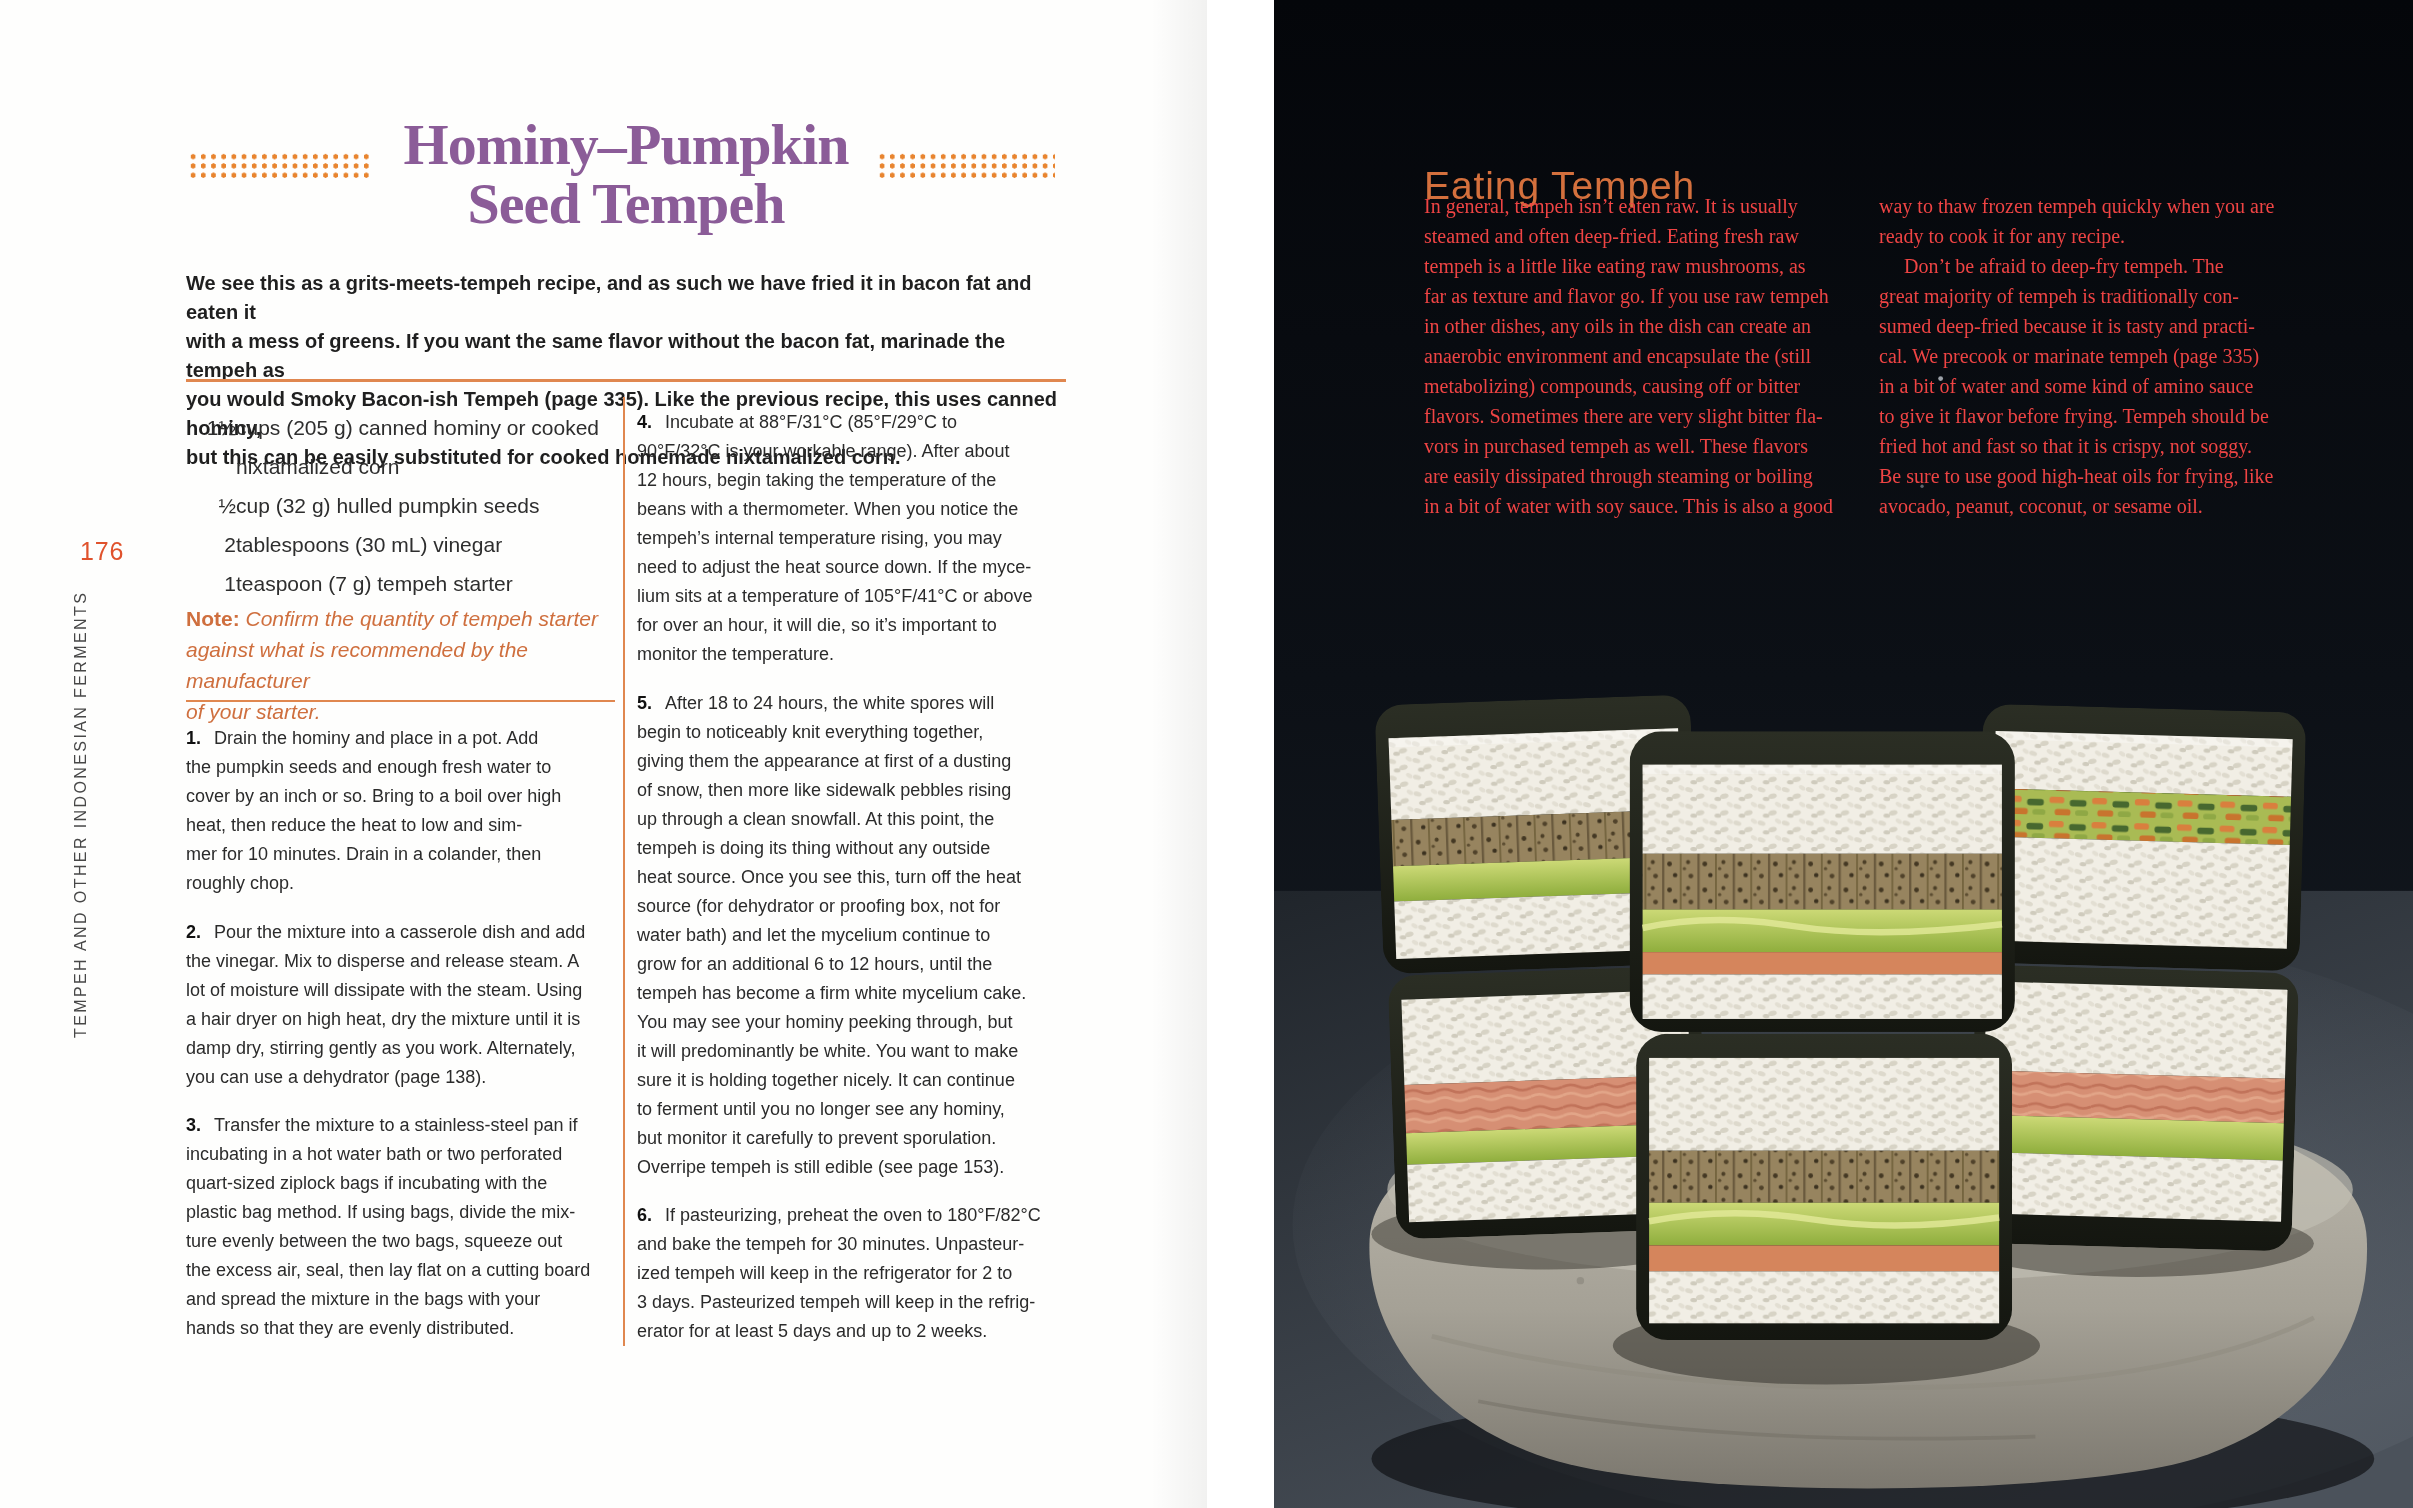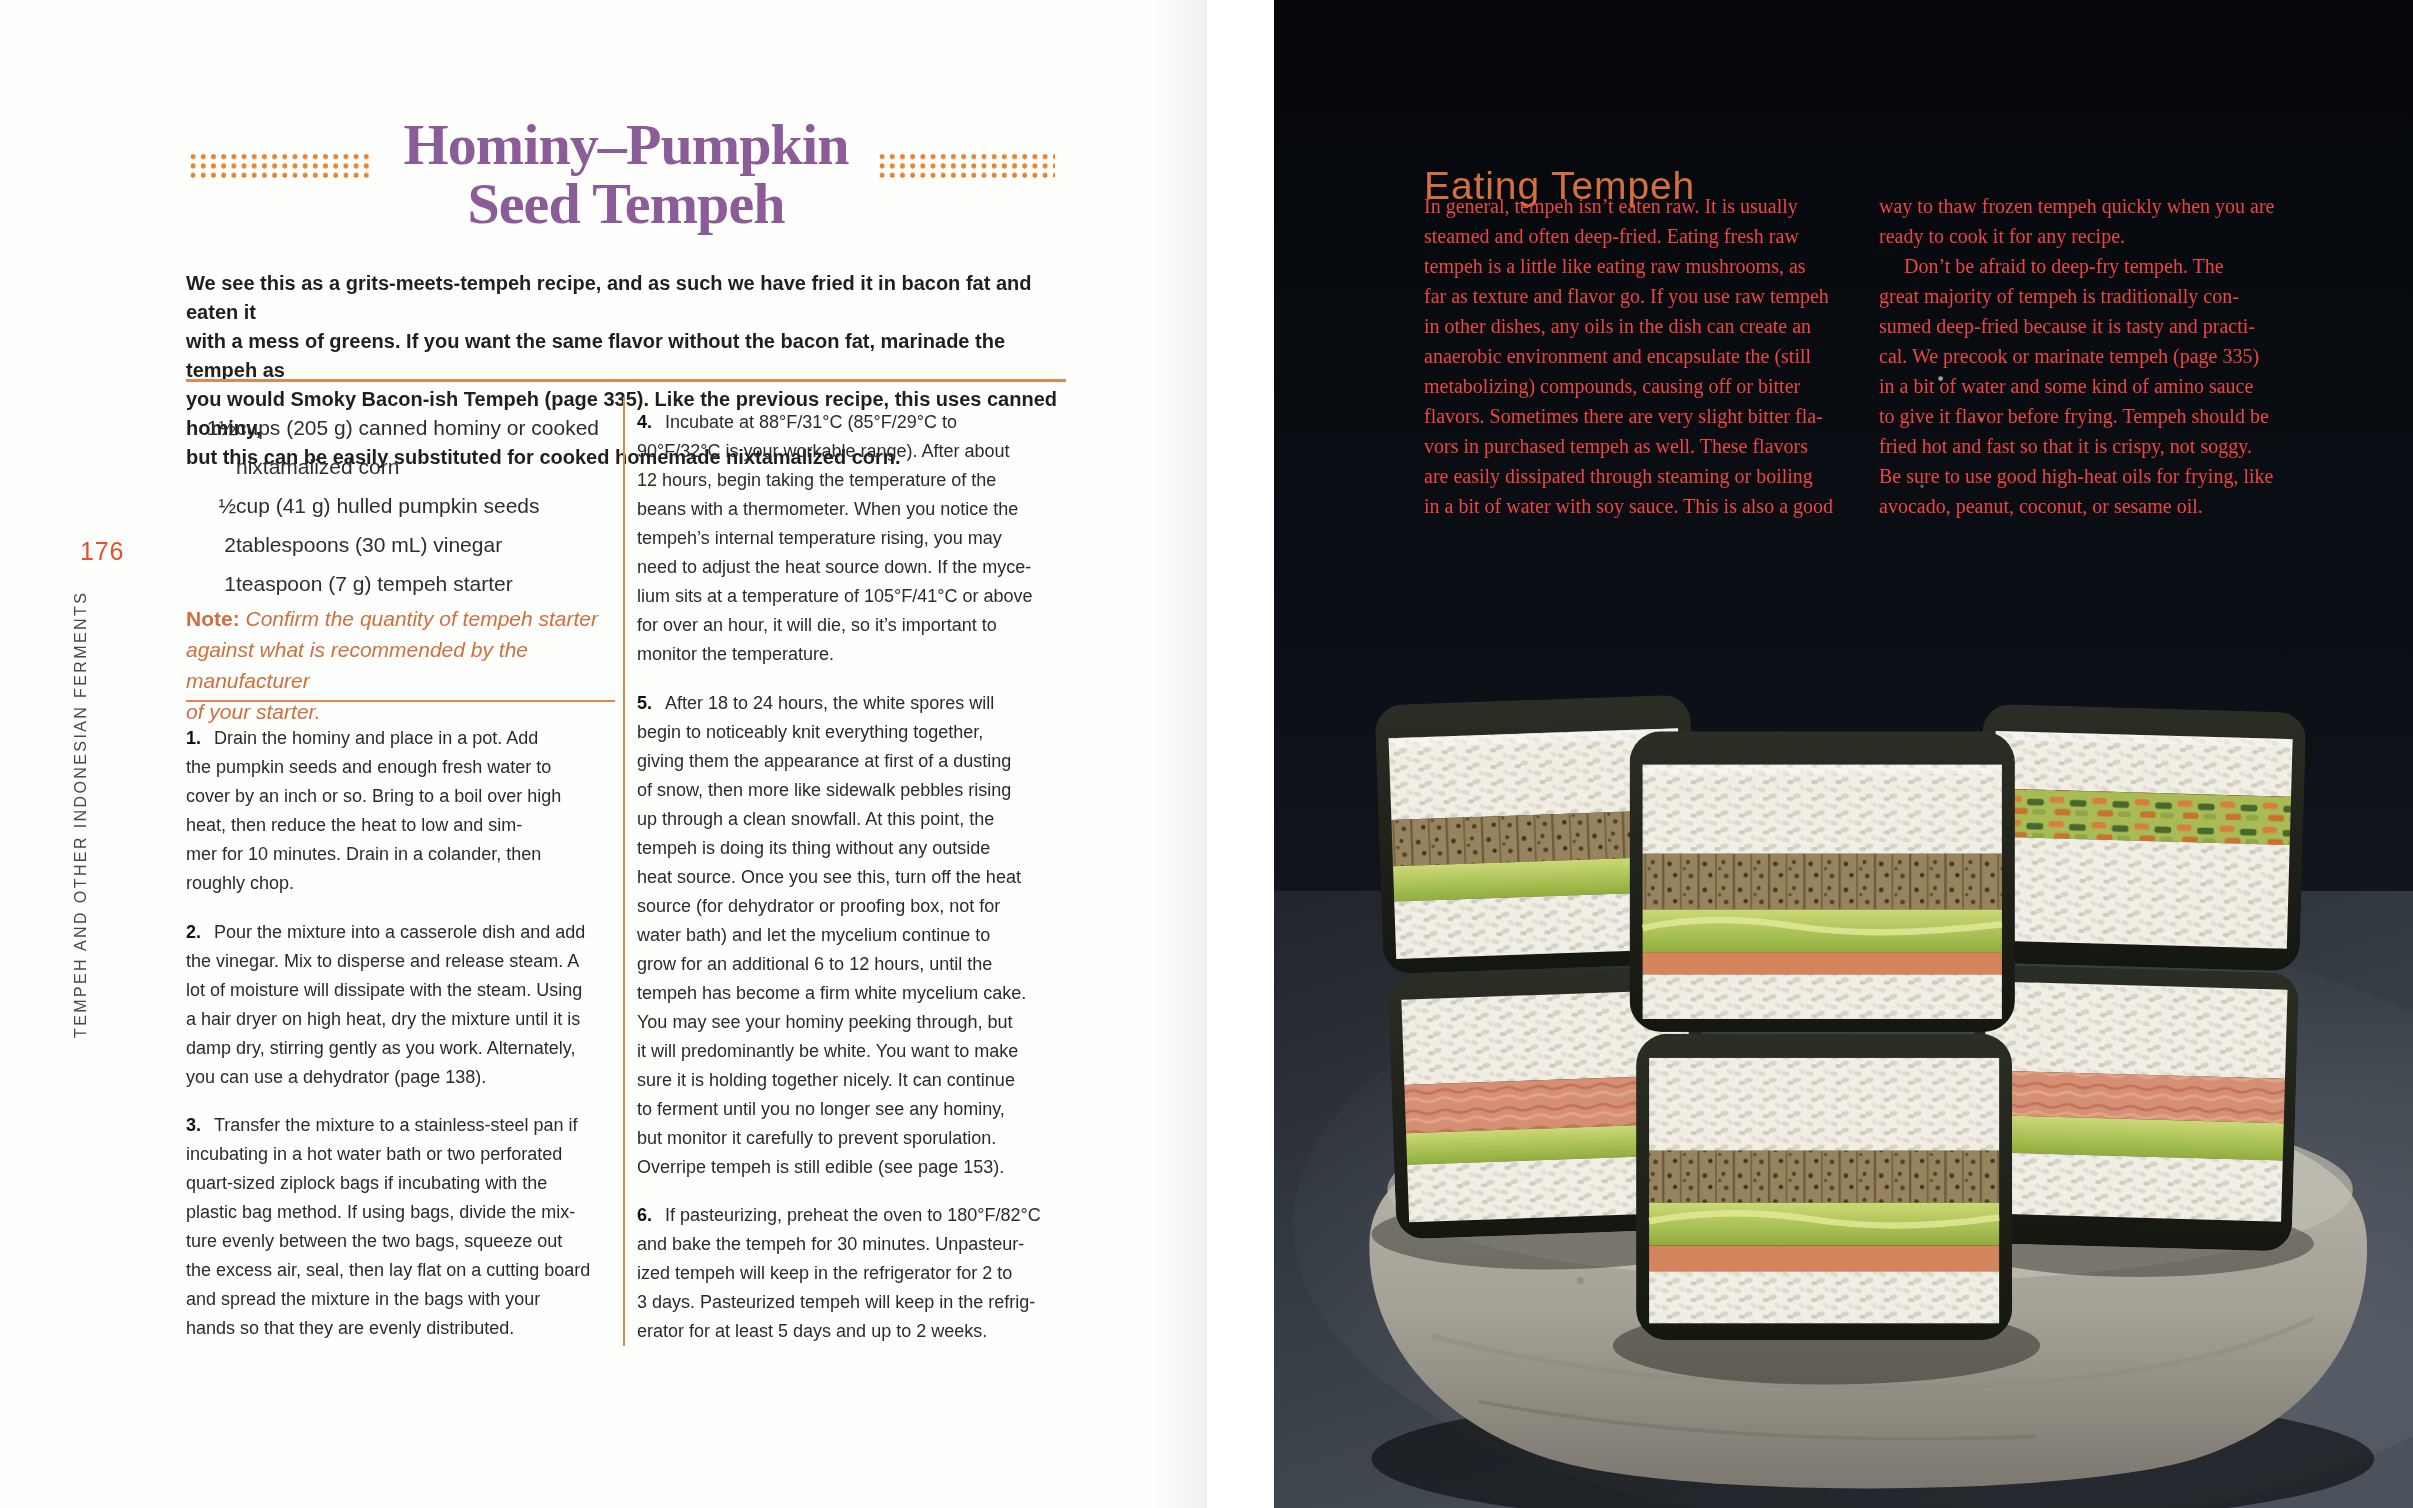--- a/index.html
+++ b/index.html
@@ -88,21 +88,21 @@
     <div class="vrule"></div>
 
     <div class="ingredients">
       <div class="ing-row">
         <span class="ing-qty">1½</span>
         <span class="ing-text">cups (205 g) canned hominy or cooked
 nixtamalized corn</span>
       </div>
       <div class="ing-row">
         <span class="ing-qty">½</span>
-        <span class="ing-text">cup (41 g) hulled pumpkin seeds</span>
+        <span class="ing-text">cup (32 g) hulled pumpkin seeds</span>
       </div>
       <div class="ing-row">
         <span class="ing-qty">2</span>
         <span class="ing-text">tablespoons (30 mL) vinegar</span>
       </div>
       <div class="ing-row">
         <span class="ing-qty">1</span>
         <span class="ing-text">teaspoon (7 g) tempeh starter</span>
       </div>
     </div>

